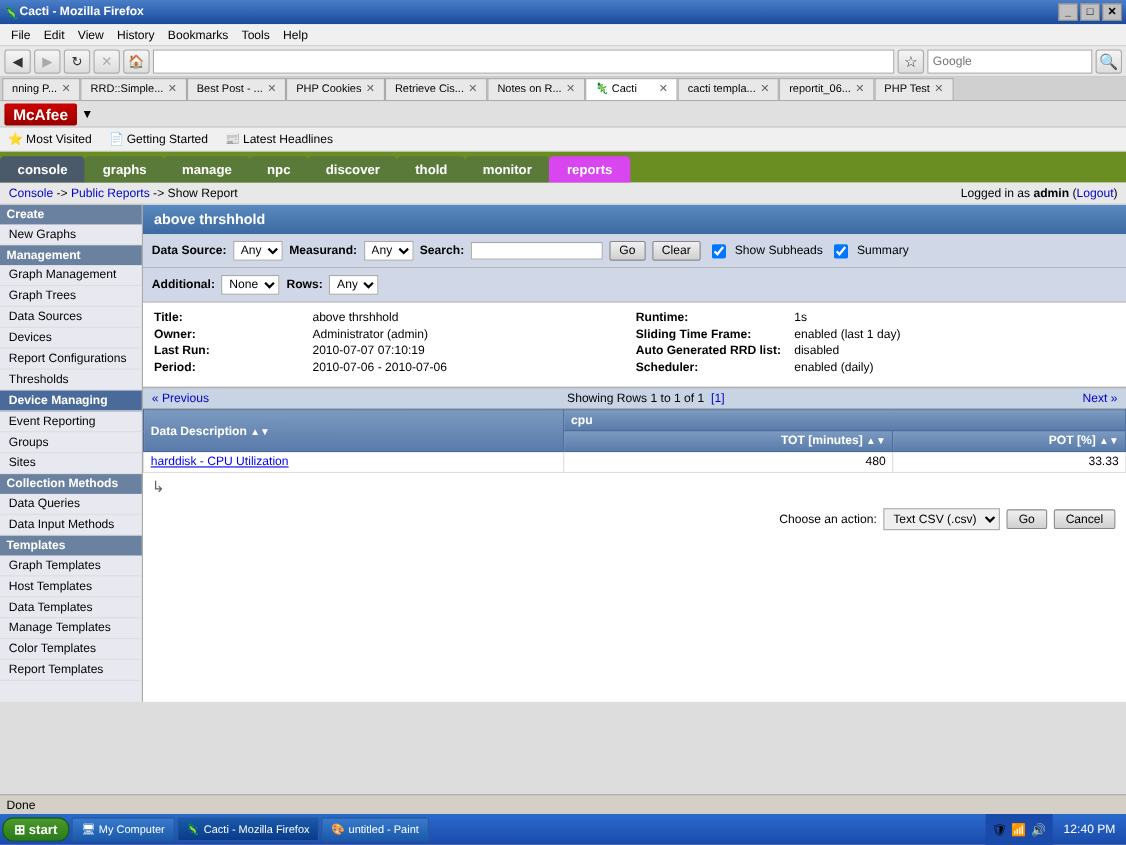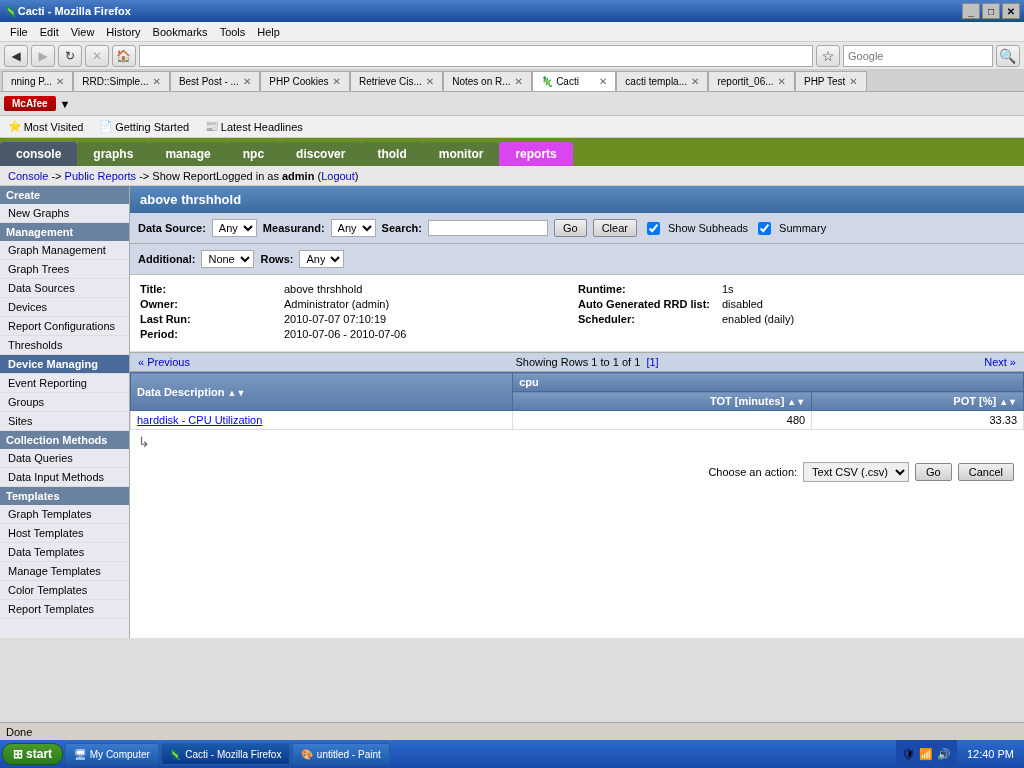--- a/index.html
+++ b/index.html
@@ -101,21 +101,21 @@
     .mcafee-bar {
       background: #e0e0e0;
       height: 24px;
       display: flex;
       align-items: center;
       padding: 0 4px;
       border-bottom: 1px solid #bbb;
     }
     .mcafee-logo {
       background: linear-gradient(to bottom, #cc0000, #990000);
-      color: white; font-size: 10px; font-weight: bold;
+      color: white; font-size: 14px; font-weight: bold;
       padding: 2px 8px; border-radius: 2px;
     }
 
     
     .app-nav {
       background: #6b8e23;
       height: 28px;
       display: flex;
       align-items: flex-end;
       padding: 0 0;
@@ -140,21 +140,21 @@
 
     
     .breadcrumb {
       background: #e8e8e8;
       height: 20px;
       display: flex;
       align-items: center;
       padding: 0 8px;
       border-bottom: 1px solid #ccc;
       font-size: 11px;
-      justify-content: flex-start;
+      justify-content: space-between;
     }
     .breadcrumb a { color: #00c; text-decoration: none; }
 
     
     .main-layout {
       display: flex;
       height: calc(768px - 22px - 20px - 28px - 22px - 24px - 22px - 28px - 20px - 28px);
     }
 
     
@@ -582,20 +582,24 @@
         </div>
         <div class="info-row">
           <span class="info-label">Period:</span>
           <span class="info-value">2010-07-06 - 2010-07-06</span>
         </div>
       </div>
       <div>
         <div class="info-row">
           <span class="info-label">Runtime:</span>
           <span class="info-value">1s</span>
+        </div>
+        <div class="info-row">
+          <span class="info-label">Sliding Time Frame:</span>
+          <span class="info-value">enabled (last 1 day)</span>
         </div>
         <div class="info-row">
           <span class="info-label">Auto Generated RRD list:</span>
           <span class="info-value">disabled</span>
         </div>
         <div class="info-row">
           <span class="info-label">Scheduler:</span>
           <span class="info-value">enabled (daily)</span>
         </div>
       </div>

